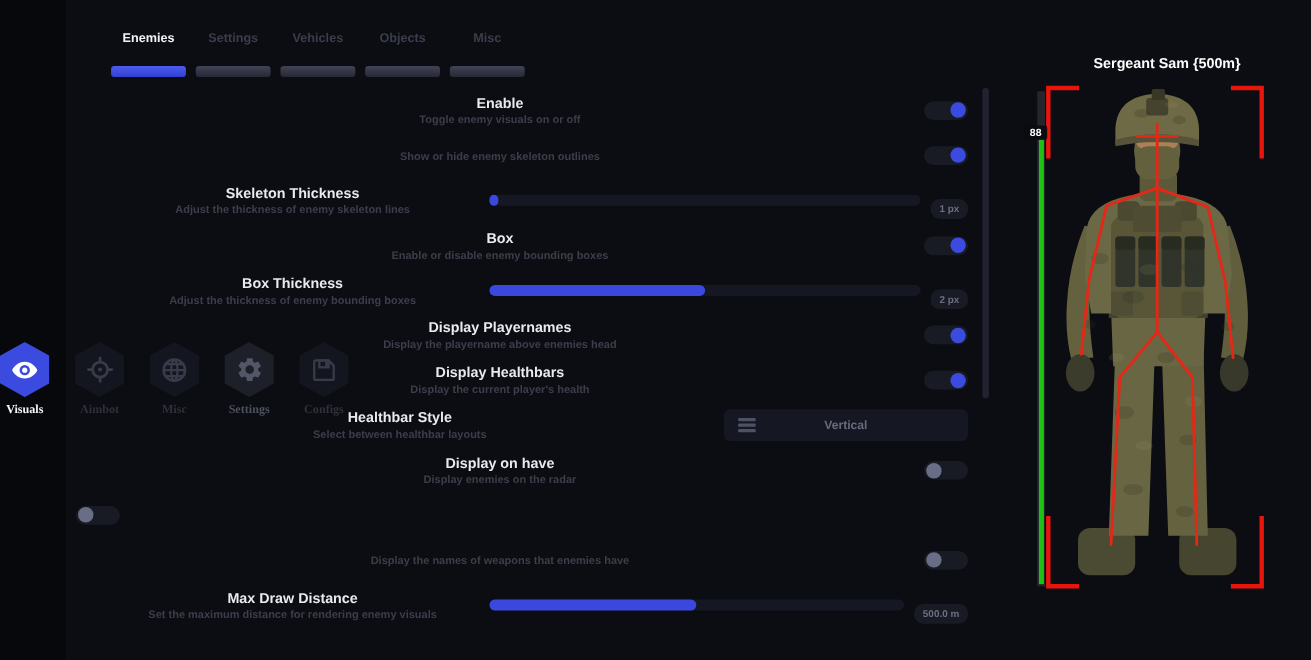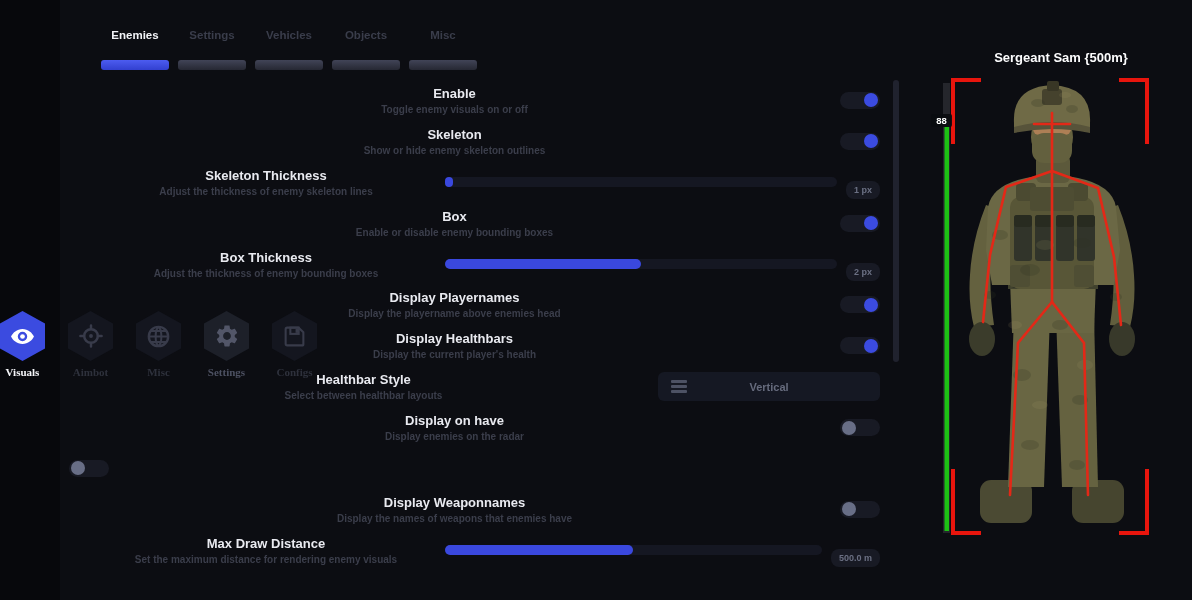--- a/index.html
+++ b/index.html
@@ -142,21 +142,20 @@
       <div class="row-text">
         <div class="row-title">Enable</div>
         <div class="row-sub">Toggle enemy visuals on or off</div>
       </div>
       <div class="toggle on">
         <div class="knob"></div>
       </div>
     </div>
     <div class="row">
       <div class="row-text">
-        <div class="row-title">Skeleton</div>
         <div class="row-sub">Show or hide enemy skeleton outlines</div>
       </div>
       <div class="toggle on">
         <div class="knob"></div>
       </div>
     </div>
     <div class="row has-slider">
       <div class="row-text">
         <div class="row-title">Skeleton Thickness</div>
         <div class="row-sub">Adjust the thickness of enemy skeleton lines</div>
@@ -226,21 +225,20 @@
         <div class="knob"></div>
       </div>
     </div>
     <div class="row">
       <div class="toggle off">
         <div class="knob"></div>
       </div>
     </div>
     <div class="row">
       <div class="row-text">
-        <div class="row-title">Display Weaponnames</div>
         <div class="row-sub">Display the names of weapons that enemies have</div>
       </div>
       <div class="toggle off">
         <div class="knob"></div>
       </div>
     </div>
     <div class="row has-slider">
       <div class="row-text">
         <div class="row-title">Max Draw Distance</div>
         <div class="row-sub">Set the maximum distance for rendering enemy visuals</div>

